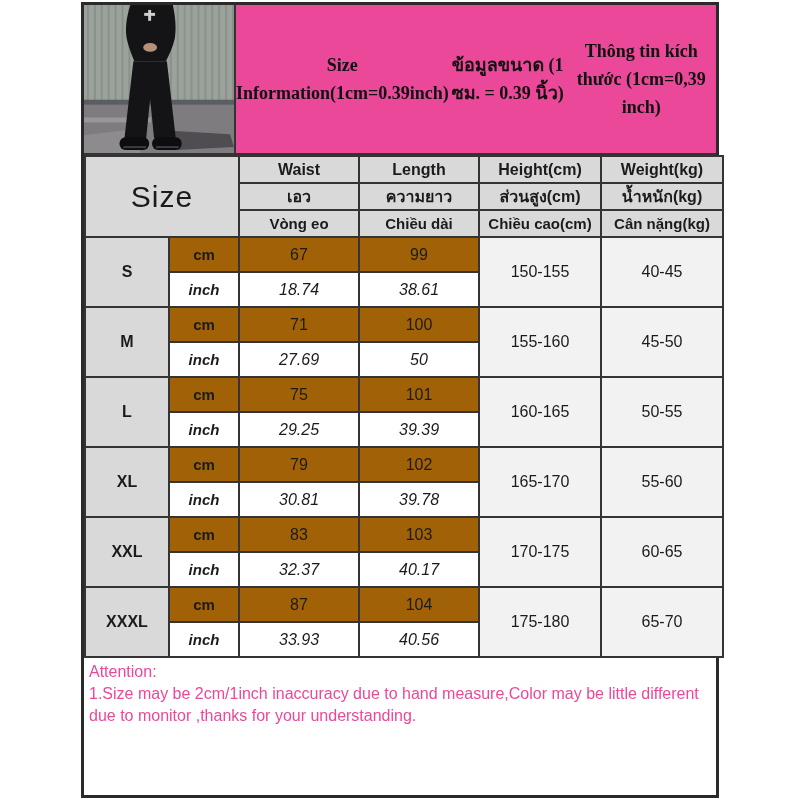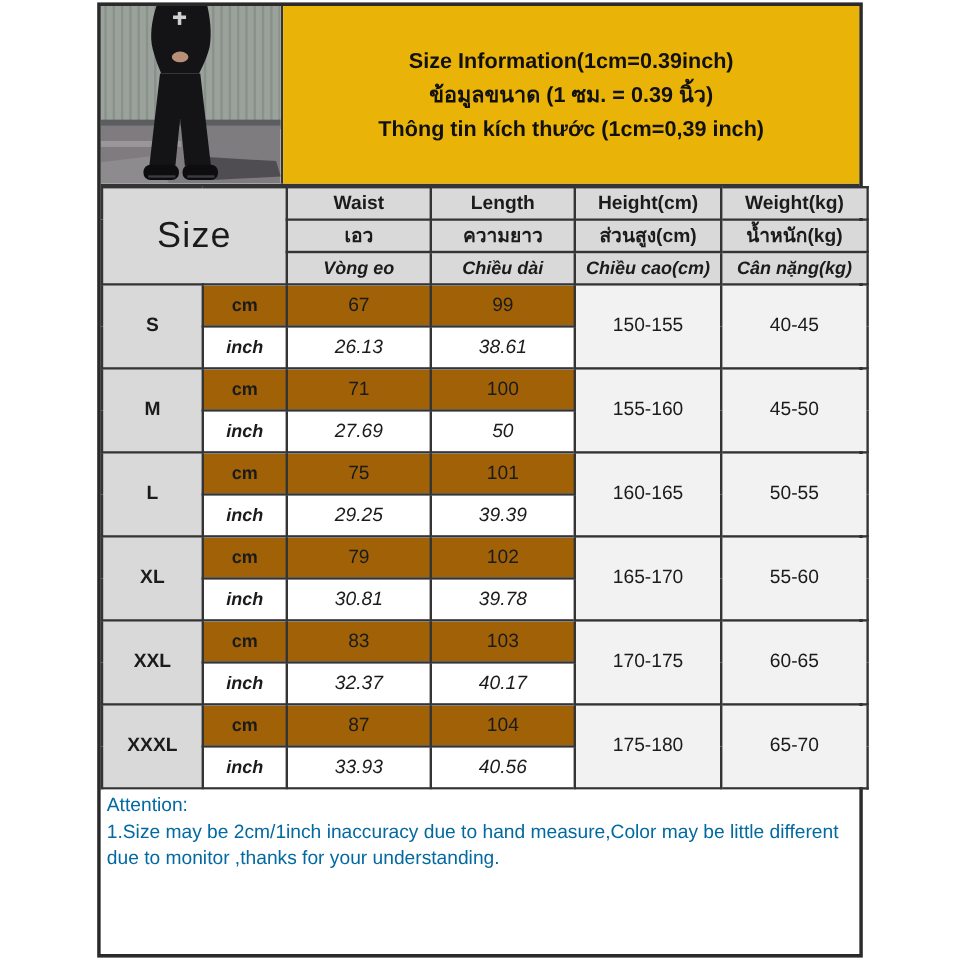--- a/index.html
+++ b/index.html
@@ -4,40 +4,40 @@
 <style>
   * { box-sizing: border-box; margin: 0; padding: 0; }
   html, body { width: 800px; height: 800px; background: #ffffff; overflow: hidden;
     font-family: "Liberation Sans", "DejaVu Sans", sans-serif; color: #1b1b1b; }
   .sheet { position: absolute; left: 81px; top: 2px; width: 638px;
     border: 3px solid #2a2a2a; background: #ffffff; }
   
   .top { display: flex; height: 150px; border-bottom: 2px solid #343434; }
   .photo-cell { width: 152px; flex: 0 0 152px; border-right: 2px solid #343434; overflow: hidden; }
   .photo-cell svg { display: block; width: 100%; height: 100%; }
-  .title-cell { flex: 1; background: #eab308; display: flex; flex-direction: column;
-    justify-content: center; align-items: center; text-align: center; }
+  .title-cell { flex: 1; background: #ec4899; display: flex; flex-direction: row;
+    justify-content: center; align-items: center; text-align: center; font-family: Liberation Serif, serif; }
   .title-line { font-weight: bold; font-size: 18px; line-height: 28px; color: #111; }
   
   table { border-collapse: collapse; width: 100%; table-layout: fixed; }
   td { border: 2px solid #343434; text-align: center; vertical-align: middle;
     font-size: 16px; padding: 0; overflow: hidden; white-space: nowrap; }
   tr.h-hdr { height: 27px; }
   tr.h-data { height: 35px; }
   .hdr { background: #d9d9d9; font-weight: bold; font-size: 16px; }
-  .hdr-vi { font-size: 15px; font-style: italic; }
+  .hdr-vi { font-size: 15px; }
   .corner { background: #d9d9d9; font-weight: normal; font-size: 30px; letter-spacing: 1px; }
   .size-label { background: #d9d9d9; font-weight: bold; font-size: 16px; }
   .unit { font-weight: bold; font-size: 15px; }
   .cm-bg { background: #a16207; }
   .inch-bg { background: #ffffff; font-style: italic; }
   .range { background: #f2f2f2; }
   
   .attention { height: 137px; background: #ffffff; padding: 3px 5px 0 5px;
-    font-size: 16px; line-height: 22px; color: #0369a1; }
+    font-size: 16px; line-height: 22px; color: #ec4899; }
 </style>
 </head>
 <body>
 
 <div class="sheet">
 
   <div class="top">
     <div class="photo-cell">
       <svg viewBox="0 0 152 150" preserveAspectRatio="none">
         <rect x="0" y="0" width="152" height="101" fill="#9ba29c"></rect>
@@ -98,21 +98,21 @@
       <tr class="h-data">
         <td class="size-label" rowspan="2">S</td>
         <td class="unit cm-bg">cm</td>
         <td class="cm-bg">67</td>
         <td class="cm-bg">99</td>
         <td class="range" rowspan="2">150-155</td>
         <td class="range" rowspan="2">40-45</td>
       </tr>
       <tr class="h-data">
         <td class="unit inch-bg">inch</td>
-        <td class="inch-bg">26.13</td>
+        <td class="inch-bg">18.74</td>
         <td class="inch-bg">38.61</td>
       </tr>
 
       <tr class="h-data">
         <td class="size-label" rowspan="2">M</td>
         <td class="unit cm-bg">cm</td>
         <td class="cm-bg">71</td>
         <td class="cm-bg">100</td>
         <td class="range" rowspan="2">155-160</td>
         <td class="range" rowspan="2">45-50</td>

